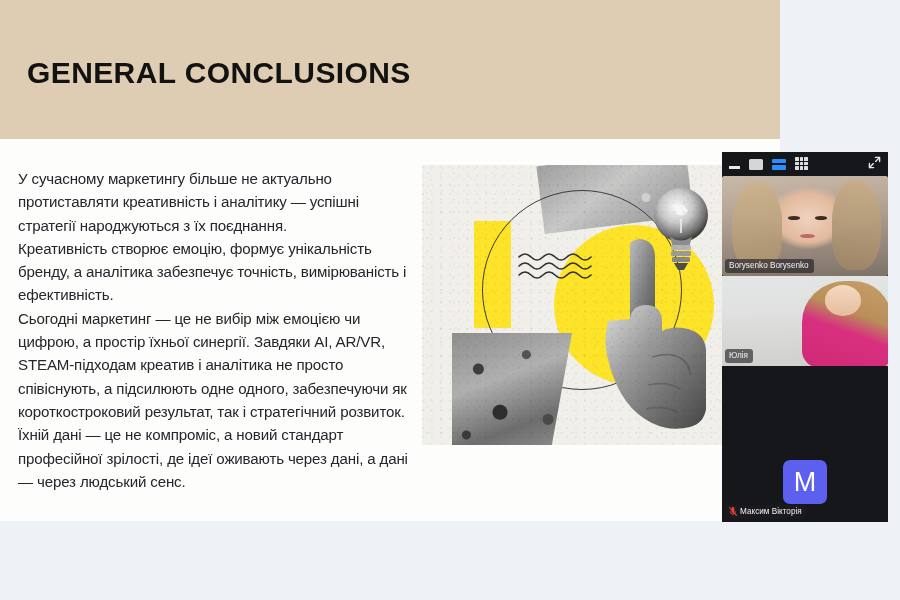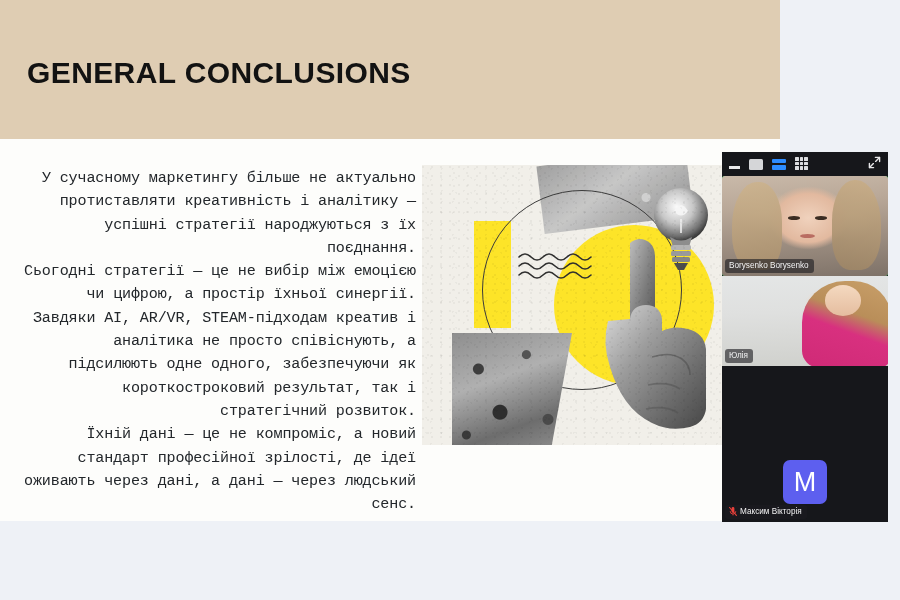--- a/index.html
+++ b/index.html
@@ -66,21 +66,21 @@
     top: 28px;
     width: 398px;
     text-align: center;
     font-family: "Liberation Sans", sans-serif;
     font-size: 15.1px;
     line-height: 23.3px;
     color: #23272b;
     letter-spacing: -0.15px;
   }
   .body-text p { margin: 0; }
-  .body-text p.para-left { text-align: right; font-family: Liberation Mono, monospace; }
+  .body-text p.para-left { text-align: left; }
 
   
   .collage {
     position: absolute;
     left: 422px;
     top: 26px;
     width: 300px;
     height: 280px;
     overflow: hidden;
     background: #f1efe9;
@@ -341,21 +341,22 @@
 
   <div class="slide">
 
     <div class="slide-header"></div>
     <div class="slide-title">GENERAL CONCLUSIONS</div>
 
     <div class="slide-body">
 
       <div class="body-text">
         <p class="para-left">У сучасному маркетингу більше не актуально протиставляти креативність і аналітику — успішні стратегії народжуються з їх поєднання.</p>
-        <p class="para-left">Сьогодні стратегії — це не вибір між емоцією чи цифрою, а простір їхньої синергії. Завдяки AI, AR/VR, STEAM-підходам креатив і аналітика не просто співіснують, а підсилюють одне одного, забезпечуючи як короткостроковий результат, так і стратегічний розвиток.</p>
+        <p class="para-left">Креативність створює емоцію, формує унікальність бренду, а аналітика забезпечує точність, вимірюваність і ефективність.</p>
+        <p class="para-left">Сьогодні маркетинг — це не вибір між емоцією чи цифрою, а простір їхньої синергії. Завдяки AI, AR/VR, STEAM-підходам креатив і аналітика не просто співіснують, а підсилюють одне одного, забезпечуючи як короткостроковий результат, так і стратегічний розвиток.</p>
         <p class="para-left">Їхній дані — це не компроміс, а новий стандарт професійної зрілості, де ідеї оживають через дані, а дані — через людський сенс.</p>
       </div>
 
       <div class="collage">
         <div class="gray-top"></div>
         <div class="yc-rect"></div>
         <div class="yc-circle"></div>
         <div class="outline-circle"></div>
         <div class="gray-patch"></div>
 

